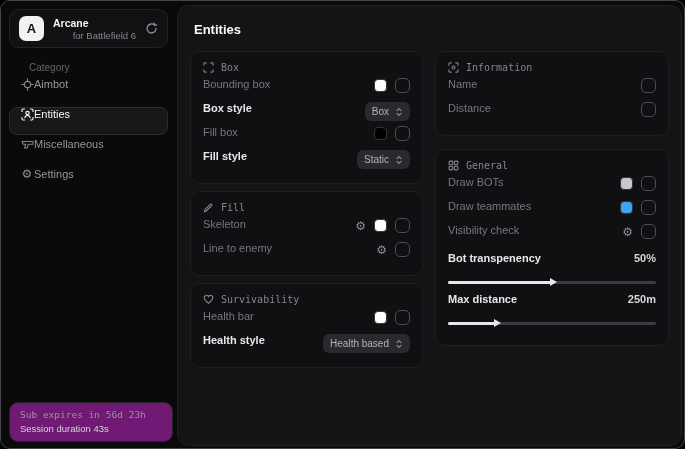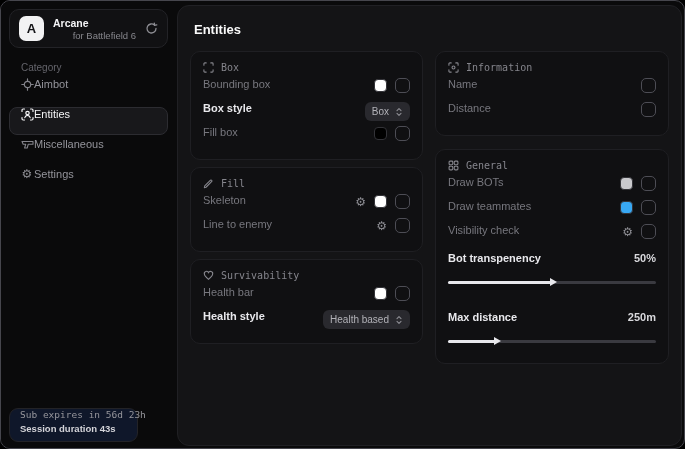--- a/index.html
+++ b/index.html
@@ -25,41 +25,41 @@
   }
   .avatar {
     width:25px; height:25px; border-radius:7px; background:#f2f2f3;
     color:#131316; font-weight:bold; font-size:13px;
     display:flex; align-items:center; justify-content:center; flex:0 0 auto;
   }
   .app-meta { flex:1; min-width:0; }
   .app-name { color:#f4f4f6; font-size:10.5px; font-weight:700; }
   .app-sub { color:#87878d; font-size:9.5px; margin-top:1px;text-align:right; }
   .refresh-btn { color:#8d8d93; flex:0 0 auto; display:flex; cursor:pointer; }
-  .cat-label { color:#64646b; font-size:10px; margin:14px 0 4px 12px; }
+  .cat-label { color:#64646b; font-size:10px; margin:14px 0 4px 20px; }
   .nav-item {
     display:flex; height:28px;
     padding:0 10px; border-radius:8px; border:1px solid transparent;
     color:#94949b; font-size:11px; cursor:pointer; margin-top:2px;
   }
   .nav-item .nav-ic { display:flex; width:14px; justify-content:center; color:#84848b; }
   .nav-item.active {
     background:#18181b; border-color:#2c2c31; color:#f4f4f6;
   }
   .nav-item.active .nav-ic { color:#f4f4f6; }
   .sidebar-footer {
-    position:absolute; left:8px; bottom:6px; width:129px;
-    padding:0 10px 7px;
-    border:1px solid #232327; border-radius:9px; background:#0f172a;
+    position:absolute; left:8px; bottom:6px; width:164px;
+    padding:6px 10px 7px;
+    border:1px solid #232327; border-radius:9px; background:#701a75;
   }
   .footer-line1 {
     font-family:"DejaVu Sans Mono", monospace;
     color:#96969c; font-size:9.5px; white-space:nowrap;
   }
-  .footer-line2 { color:#d4d4d9; font-size:9.5px; font-weight:700; margin-top:3px; }
+  .footer-line2 { color:#d4d4d9; font-size:9.5px; font-weight:400; margin-top:3px; }
   
   .main {
     position:absolute; left:176px; top:4px; width:505px; height:441px;
     background:#141416; border:1px solid #202024; border-radius:12px;
     padding:12px;
   }
   .main-title { color:#fafafa; font-size:13px; font-weight:700; margin:4px 0 14px 4px; }
   .columns { display:flex; gap:12px; }
   .col-left { width:234px; display:flex; flex-direction:column; gap:7px; }
   .col-right { width:235px; display:flex; flex-direction:column; gap:13px; }
@@ -219,20 +219,31 @@
           </div>
 
           <div class="row">
             <span class="row-label">Fill box</span>
             <span class="controls">
               <span class="swatch" style="background: rgb(0, 0, 0);"></span>
               <span class="checkbox"></span>
             </span>
           </div>
 
+          <div class="row">
+            <span class="row-label bright">Fill style</span>
+            <span class="select-btn">
+              <span>Static</span>
+              <span class="unfold">
+                <svg width="8" height="10" viewBox="0 0 10 12" fill="none" stroke="currentColor" stroke-width="1.4" stroke-linecap="round" stroke-linejoin="round">
+                  <path d="M2.5 4.2 5 1.7l2.5 2.5M2.5 7.8 5 10.3l2.5-2.5"></path>
+                </svg>
+              </span>
+            </span>
+          </div>
         </div>
 
         <div class="card">
           <div class="card-header">
             <span class="hdr-ic">
               <svg width="11" height="11" viewBox="0 0 12 12" fill="none" stroke="currentColor" stroke-width="1.2" stroke-linecap="round" stroke-linejoin="round">
                 <path d="M1.5 10.5l1.8-.4 6.3-6.3a1 1 0 0 0-1.4-1.4L1.9 8.7z"></path>
               </svg>
             </span>
             <span>Fill</span>
@@ -356,21 +367,21 @@
           <div class="row" style="margin-top:6px;">
             <span class="row-label bright">Bot transpenency</span>
             <span class="row-value">50%</span>
           </div>
           <div class="slider-wrap">
             <div class="slider-track"></div>
             <div class="slider-fill" style="width: 50%;"></div>
             <div class="slider-thumb" style="left: 50%;"></div>
           </div>
 
-          <div class="row" style="margin-top:24px;">
+          <div class="row" style="margin-top:6px;">
             <span class="row-label bright">Max distance</span>
             <span class="row-value">250m</span>
           </div>
           <div class="slider-wrap">
             <div class="slider-track"></div>
             <div class="slider-fill" style="width: 23%;"></div>
             <div class="slider-thumb" style="left: 23%;"></div>
           </div>
         </div>
       </div>

